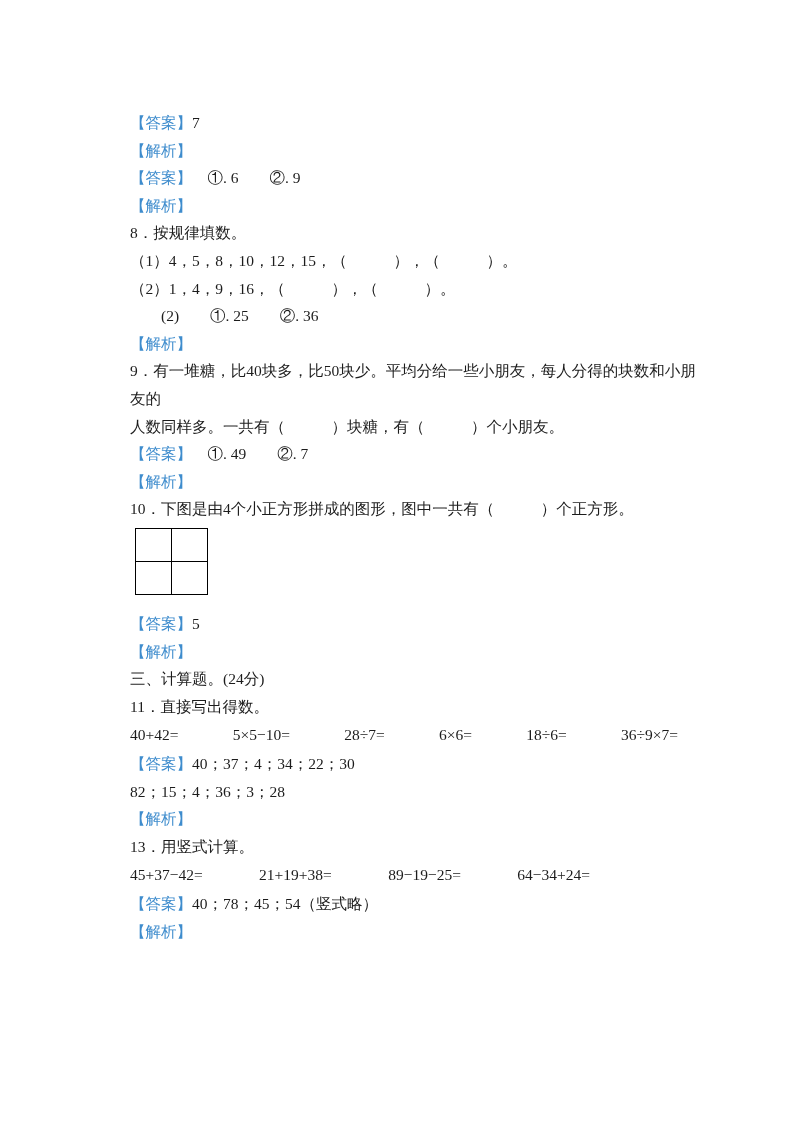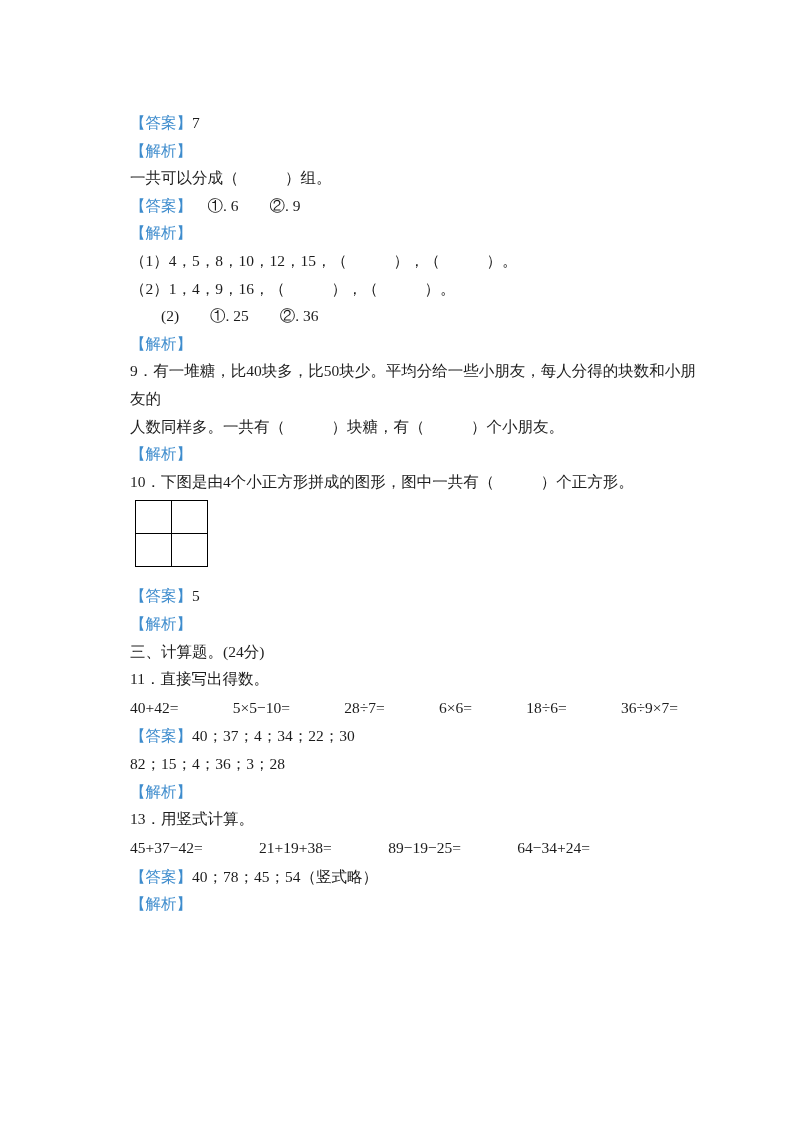--- a/index.html
+++ b/index.html
@@ -53,29 +53,30 @@
     border-right: 1px solid #000;
     border-bottom: 1px solid #000;
   }
 </style>
 </head>
 <body>
 
 <div id="doc" style="--accent: #3e8ccd; color: rgb(28, 28, 28);">
     <div class="line"><span class="label">【答案】</span><span>7</span></div>
     <div class="line"><span class="label">【解析】</span></div>
-    <div class="line">一共可以分成（　　　）组。</div>
     <div class="line"><span class="label">【答案】</span><span>　①. 6　　②. 9</span></div>
     <div class="line"><span class="label">【解析】</span></div>
+    <div class="line">8．按规律填数。</div>
     <div class="line">（1）4，5，8，10，12，15，（　　　），（　　　）。</div>
     <div class="line">（2）1，4，9，16，（　　　），（　　　）。</div>
     <div class="line">　　(2)　　①. 25　　②. 36</div>
     <div class="line"><span class="label">【解析】</span></div>
     <div class="line">9．有一堆糖，比40块多，比50块少。平均分给一些小朋友，每人分得的块数和小朋友的</div>
     <div class="line">人数同样多。一共有（　　　）块糖，有（　　　）个小朋友。</div>
+    <div class="line"><span class="label">【答案】</span><span>　①. 49　　②. 7</span></div>
     <div class="line"><span class="label">【解析】</span></div>
     <div class="line">10．下图是由4个小正方形拼成的图形，图中一共有（　　　）个正方形。</div>
     <div class="sq-grid">
       <div class="sq-cell"></div>
       <div class="sq-cell"></div>
       <div class="sq-cell"></div>
       <div class="sq-cell"></div>
     </div>
     <div class="line"><span class="label">【答案】</span><span>5</span></div>
     <div class="line"><span class="label">【解析】</span></div>

